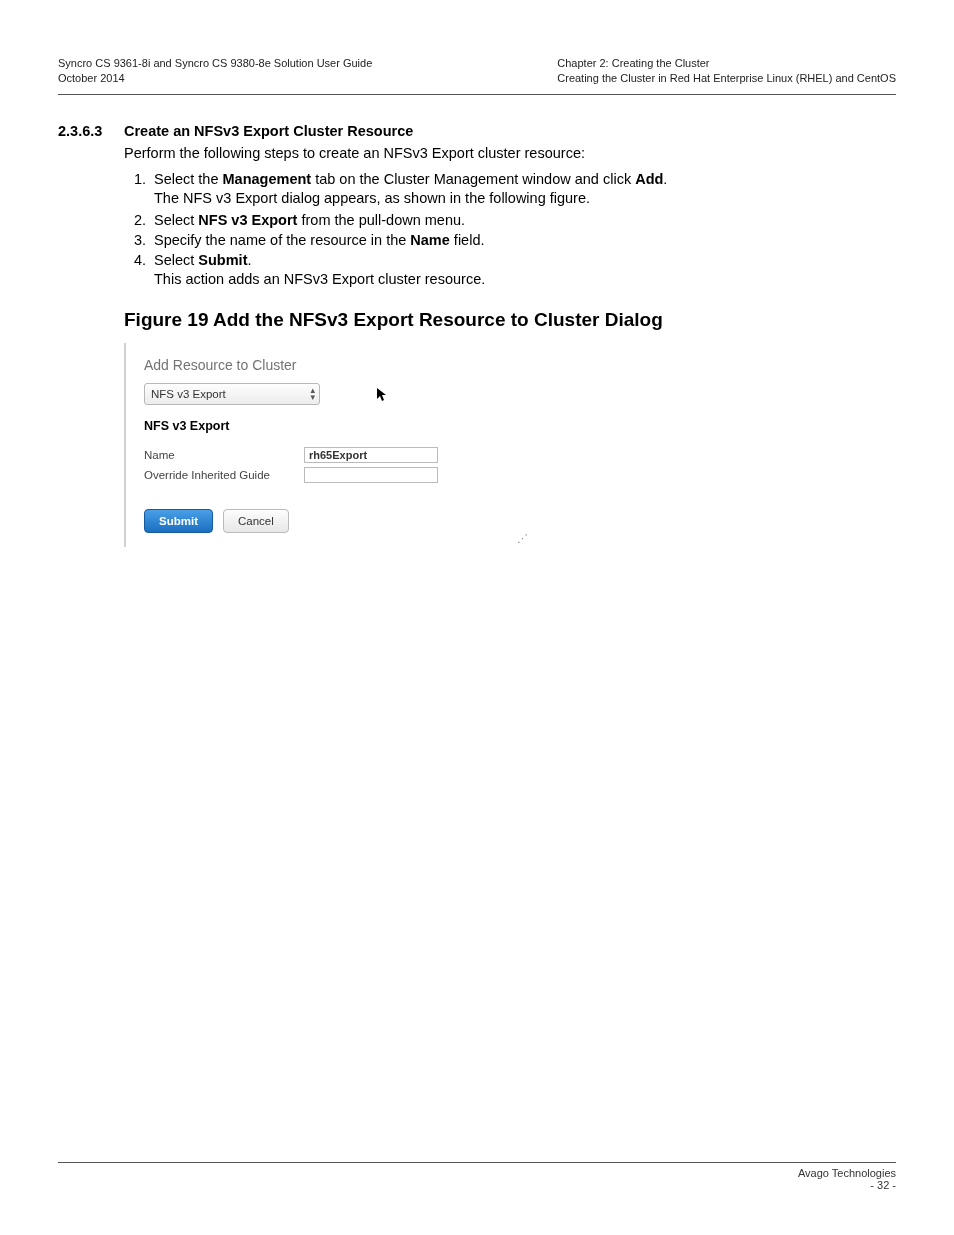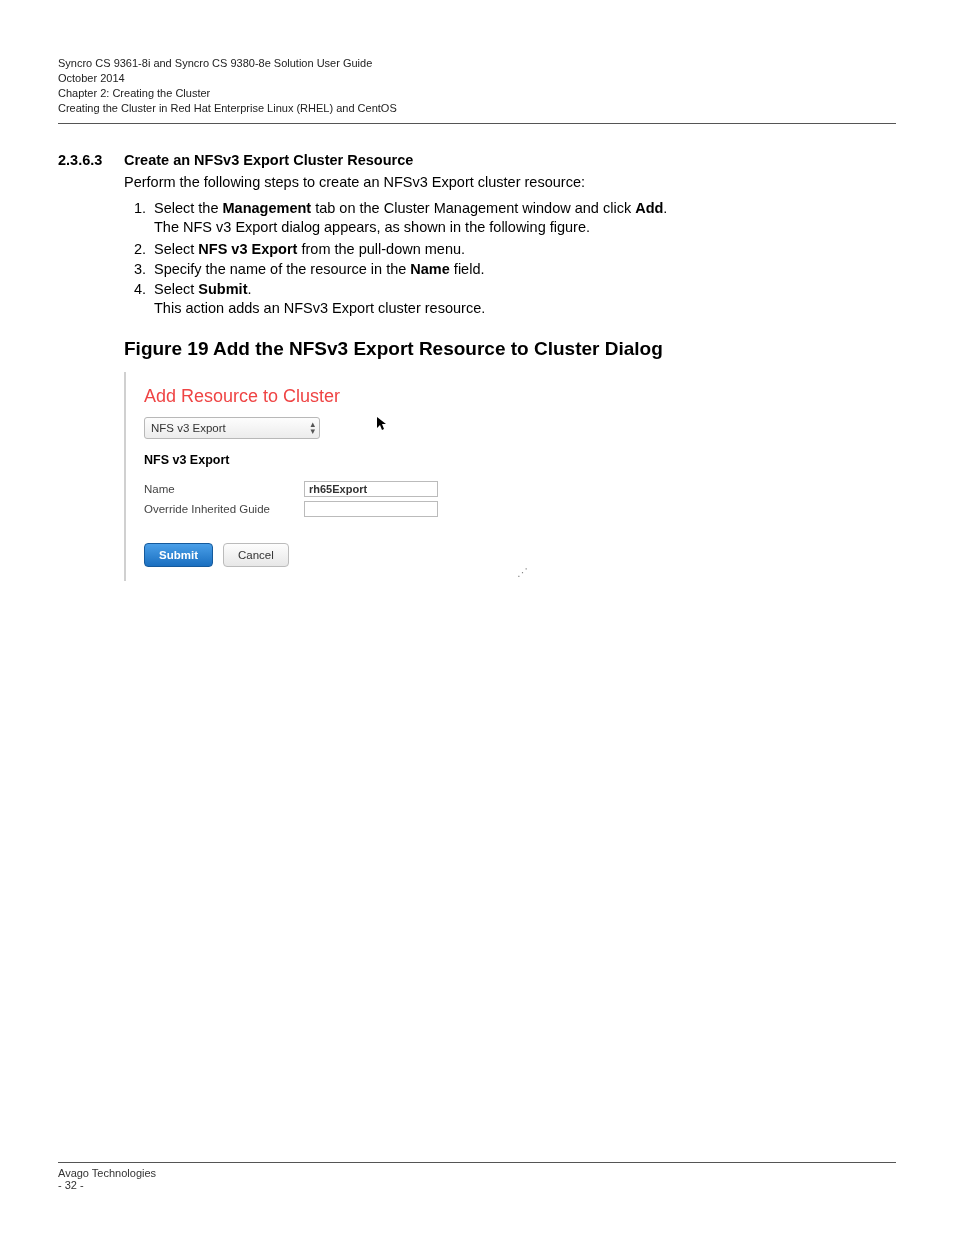--- a/index.html
+++ b/index.html
@@ -15,21 +15,20 @@
   .page {
     padding: 56px 58px 0 58px;
   }
   .header {
     display: flex;
     justify-content: space-between;
     font-size: 11px;
     line-height: 1.35;
     color: #222;
     margin-bottom: 8px;
-    flex-direction: column;
   }
   .header-left { text-align: left; }
   .header-right { text-align: left; }
   .hr-top {
     border: none;
     border-top: 1px solid #555;
     margin-bottom: 28px;
   }
   .section {
     display: flex;
@@ -82,22 +81,22 @@
   }
   .dialog-resize {
     position: absolute;
     right: 2px;
     bottom: 2px;
     font-size: 11px;
     color: #888;
     pointer-events: none;
   }
   .dialog-title {
-    color: #ef4444;
-    font-size: 18px;
+    color: #737373;
+    font-size: 14px;
     font-weight: 400;
     margin-bottom: 10px;
   }
   .cursor-icon {
     position: absolute;
     left: 250px;
     top: 44px;
     font-size: 14px;
     color: #000;
   }
@@ -170,21 +169,21 @@
     border-color: #155a9c;
     color: #fff;
     font-weight: 700;
   }
 
   .footer {
     position: absolute;
     left: 58px;
     right: 58px;
     bottom: 44px;
-    text-align: left;
+    text-align: right;
     font-size: 11px;
     color: #333;
   }
   .footer hr {
     border: none;
     border-top: 1px solid #555;
     margin-bottom: 4px;
   }
 </style>
 </head>

